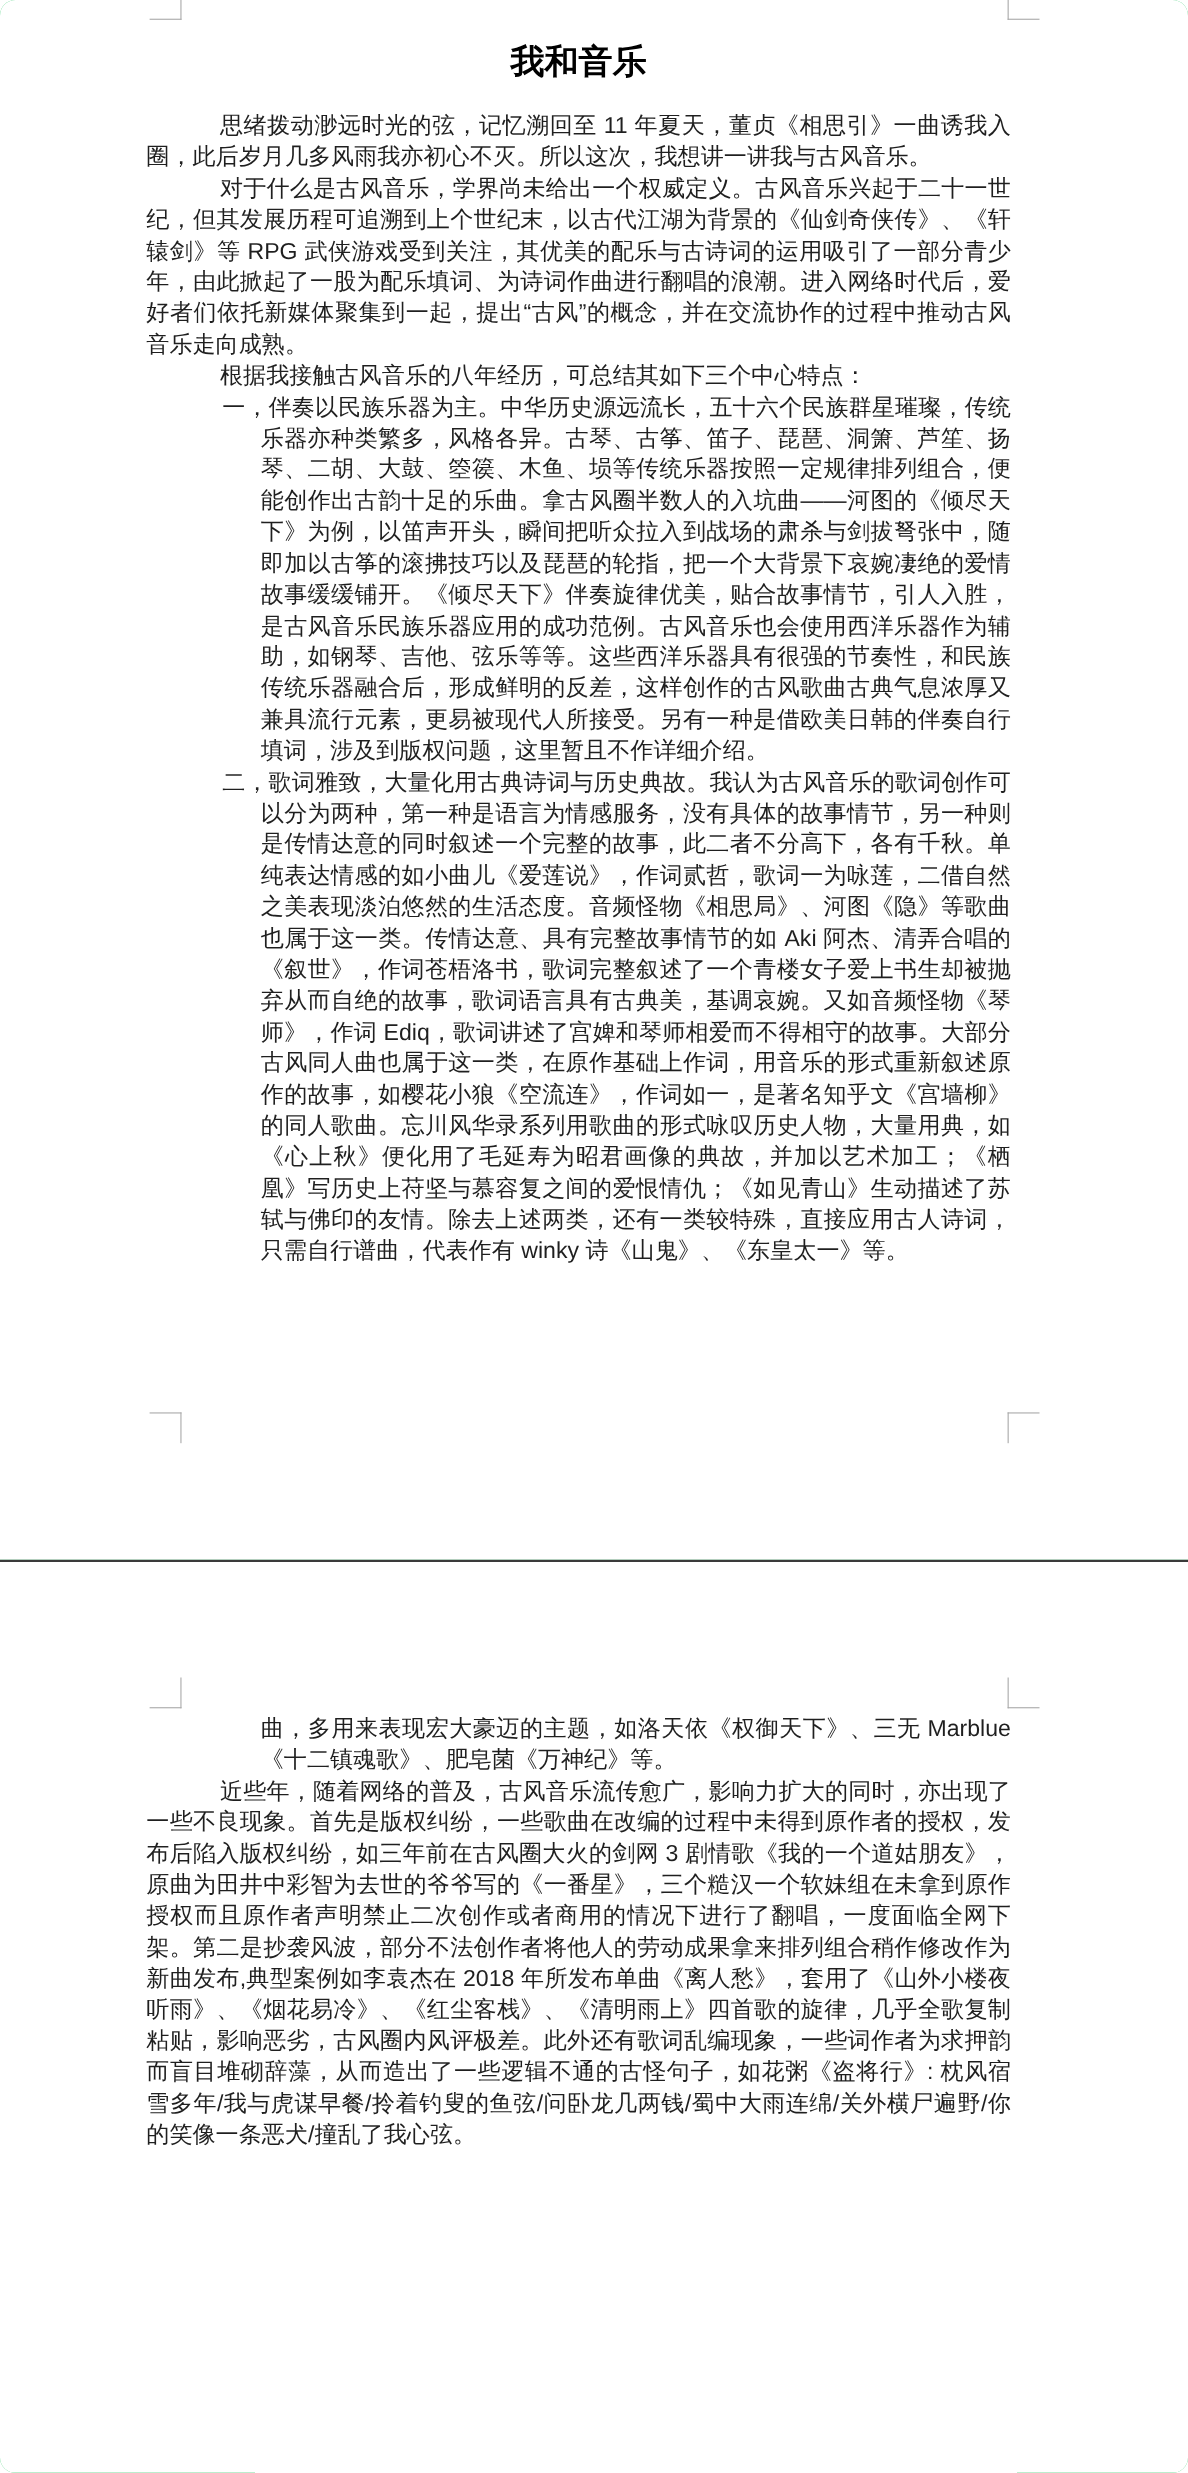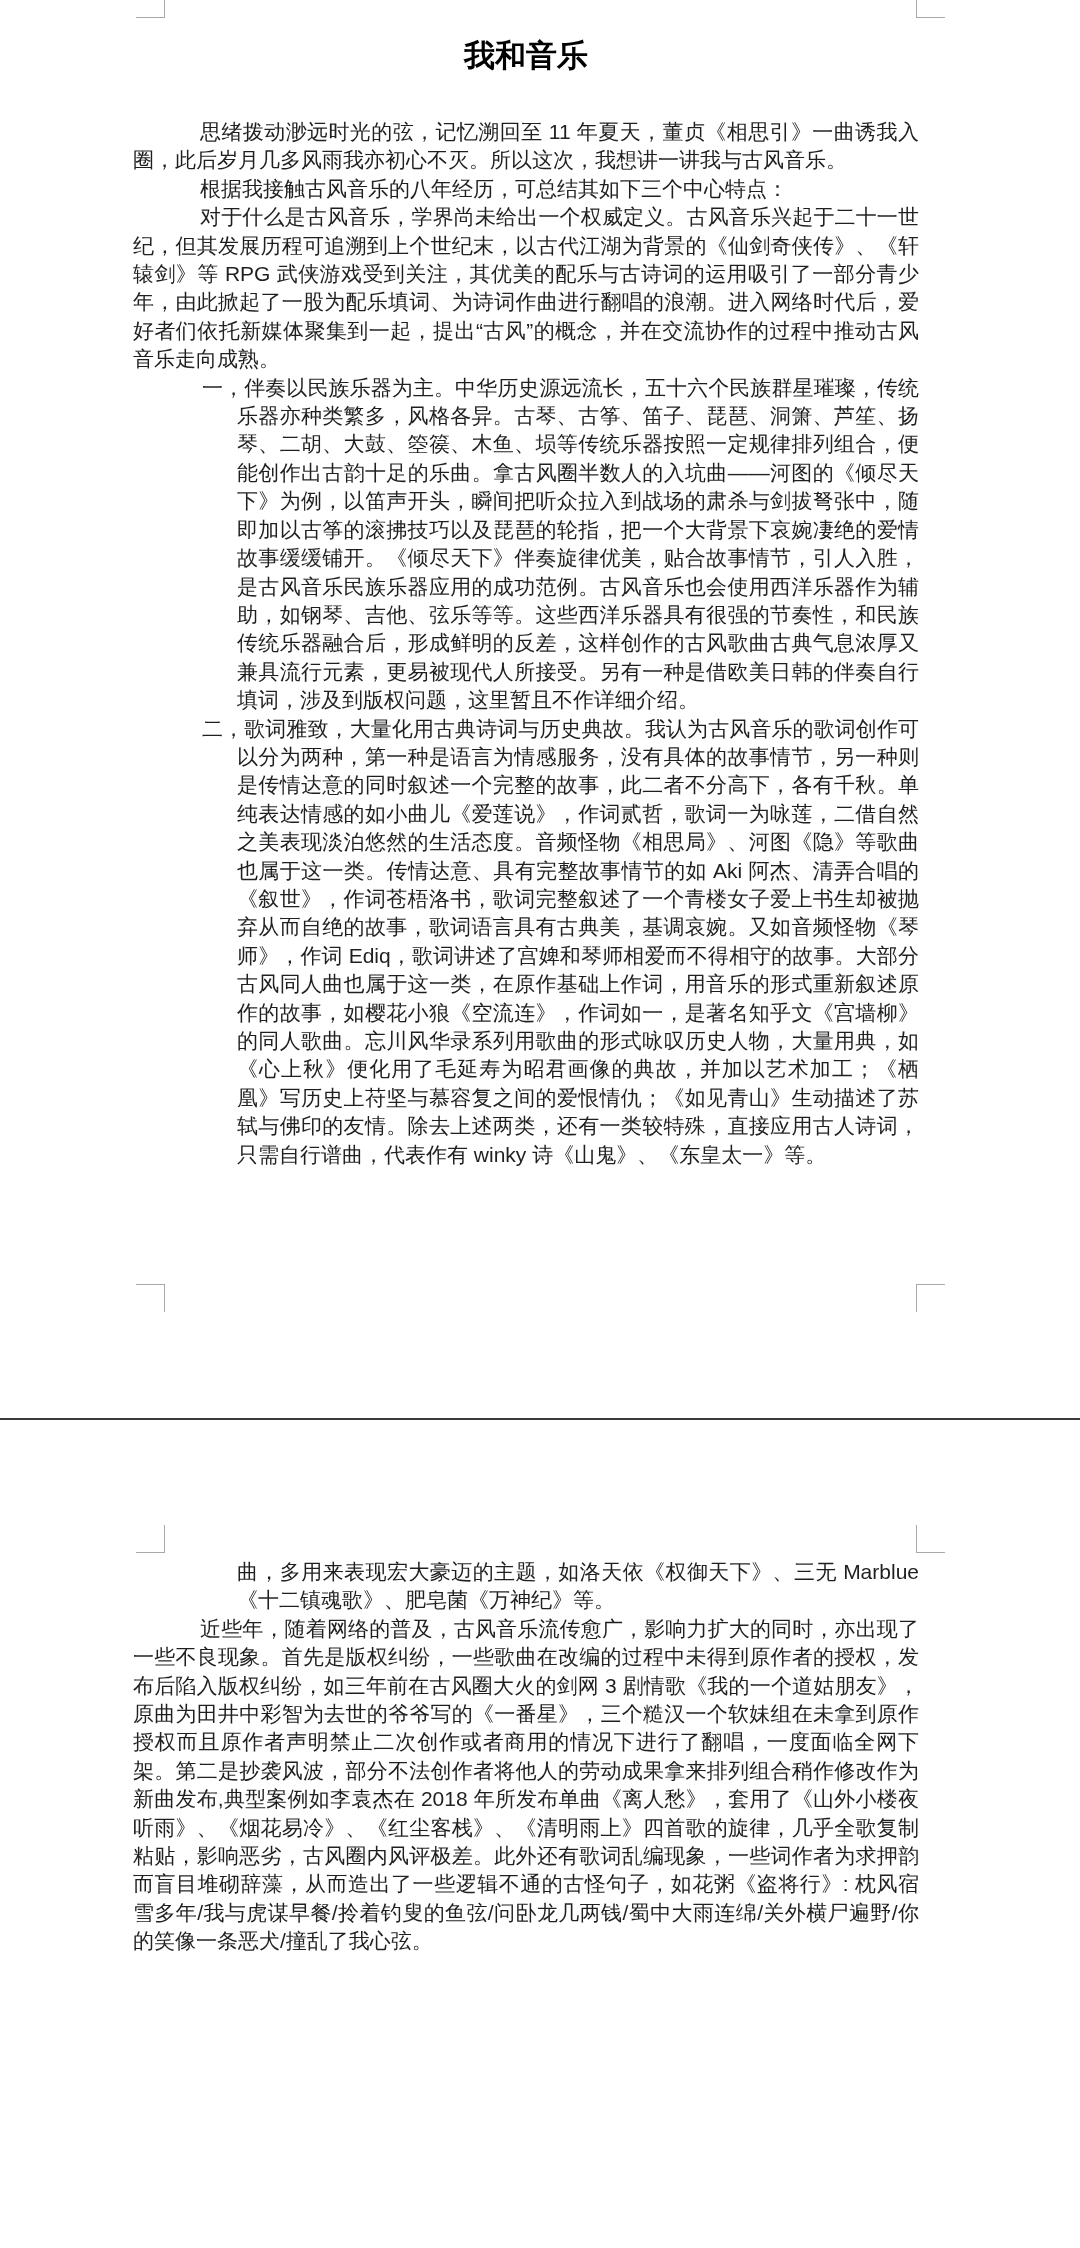--- a/index.html
+++ b/index.html
@@ -4,20 +4,21 @@
 <style>
   html, body { margin: 0; padding: 0; background: #ffffff; }
   .screen {
     position: relative;
     width: 1080px;
     height: 2248px;
     background: #22c55e;
     overflow: hidden;
     font-family: "Liberation Sans", sans-serif;
     color: #1f1f1f;
+    border-radius: 14px;
   }
   .page { position: absolute; left: 0; width: 1080px; overflow: hidden; background: #ffffff; }
   #page1 { top: 0; height: 1418px; }
   #page2 { top: 1420px; height: 828px; }
   .page-separator {
     position: absolute; left: 0; top: 1418px;
     width: 1080px; height: 2px; background: #3a3a3a;
   }
   
   .crop { position: absolute; width: 28px; }
@@ -44,21 +45,21 @@
     color: #000000;
   }
   .author-line {
     margin: 26px 0 0 0;
     font-size: 19px;
     line-height: 26px;
     text-align: center;
     color: #1f1f1f;
   }
   .bodytext {
-    margin-top: 42px;
+    margin-top: 25px;
     font-size: 21px;
     line-height: 28.4px;
     text-align: justify;
   }
   #page2 .bodytext { margin-top: 0; padding-top: 138px; }
   .bodytext p { margin: 0; }
   .para { text-indent: 67px; }
   .list-item { padding-left: 104px; text-indent: -35px; }
   .list-cont { padding-left: 104px; text-indent: 0; }
 </style>
@@ -69,22 +70,22 @@
 
   <div class="page" id="page1">
     <div class="crop tl"></div>
     <div class="crop tr"></div>
     <div class="crop bl"></div>
     <div class="crop br"></div>
     <div class="content">
       <h1 class="doc-title">我和音乐</h1>
       <div class="bodytext" id="page1-body">
           <p class="para">思绪拨动渺远时光的弦，记忆溯回至 11 年夏天，董贞《相思引》一曲诱我入圈，此后岁月几多风雨我亦初心不灭。所以这次，我想讲一讲我与古风音乐。</p>
+          <p class="para">对于什么是古风音乐，学界尚未给出一个权威定义。古风音乐兴起于二十一世纪，但其发展历程可追溯到上个世纪末，以古代江湖为背景的《仙剑奇侠传》、《轩辕剑》等 RPG 武侠游戏受到关注，其优美的配乐与古诗词的运用吸引了一部分青少年，由此掀起了一股为配乐填词、为诗词作曲进行翻唱的浪潮。进入网络时代后，爱好者们依托新媒体聚集到一起，提出“古风”的概念，并在交流协作的过程中推动古风音乐走向成熟。</p>
           <p class="para">根据我接触古风音乐的八年经历，可总结其如下三个中心特点：</p>
-          <p class="para">对于什么是古风音乐，学界尚未给出一个权威定义。古风音乐兴起于二十一世纪，但其发展历程可追溯到上个世纪末，以古代江湖为背景的《仙剑奇侠传》、《轩辕剑》等 RPG 武侠游戏受到关注，其优美的配乐与古诗词的运用吸引了一部分青少年，由此掀起了一股为配乐填词、为诗词作曲进行翻唱的浪潮。进入网络时代后，爱好者们依托新媒体聚集到一起，提出“古风”的概念，并在交流协作的过程中推动古风音乐走向成熟。</p>
           <p class="list-item">一，伴奏以民族乐器为主。中华历史源远流长，五十六个民族群星璀璨，传统乐器亦种类繁多，风格各异。古琴、古筝、笛子、琵琶、洞箫、芦笙、扬琴、二胡、大鼓、箜篌、木鱼、埙等传统乐器按照一定规律排列组合，便能创作出古韵十足的乐曲。拿古风圈半数人的入坑曲——河图的《倾尽天下》为例，以笛声开头，瞬间把听众拉入到战场的肃杀与剑拔弩张中，随即加以古筝的滚拂技巧以及琵琶的轮指，把一个大背景下哀婉凄绝的爱情故事缓缓铺开。《倾尽天下》伴奏旋律优美，贴合故事情节，引人入胜，是古风音乐民族乐器应用的成功范例。古风音乐也会使用西洋乐器作为辅助，如钢琴、吉他、弦乐等等。这些西洋乐器具有很强的节奏性，和民族传统乐器融合后，形成鲜明的反差，这样创作的古风歌曲古典气息浓厚又兼具流行元素，更易被现代人所接受。另有一种是借欧美日韩的伴奏自行填词，涉及到版权问题，这里暂且不作详细介绍。</p>
           <p class="list-item">二，歌词雅致，大量化用古典诗词与历史典故。我认为古风音乐的歌词创作可以分为两种，第一种是语言为情感服务，没有具体的故事情节，另一种则是传情达意的同时叙述一个完整的故事，此二者不分高下，各有千秋。单纯表达情感的如小曲儿《爱莲说》，作词贰哲，歌词一为咏莲，二借自然之美表现淡泊悠然的生活态度。音频怪物《相思局》、河图《隐》等歌曲也属于这一类。传情达意、具有完整故事情节的如 Aki 阿杰、清弄合唱的《叙世》，作词苍梧洛书，歌词完整叙述了一个青楼女子爱上书生却被抛弃从而自绝的故事，歌词语言具有古典美，基调哀婉。又如音频怪物《琴师》，作词 Ediq，歌词讲述了宫婢和琴师相爱而不得相守的故事。大部分古风同人曲也属于这一类，在原作基础上作词，用音乐的形式重新叙述原作的故事，如樱花小狼《空流连》，作词如一，是著名知乎文《宫墙柳》的同人歌曲。忘川风华录系列用歌曲的形式咏叹历史人物，大量用典，如《心上秋》便化用了毛延寿为昭君画像的典故，并加以艺术加工；《栖凰》写历史上苻坚与慕容复之间的爱恨情仇；《如见青山》生动描述了苏轼与佛印的友情。除去上述两类，还有一类较特殊，直接应用古人诗词，只需自行谱曲，代表作有 winky 诗《山鬼》、《东皇太一》等。</p>
         </div>
     </div>
   </div>
 
   <div class="page-separator"></div>
 
   <div class="page" id="page2">
     <div class="crop tl"></div>

